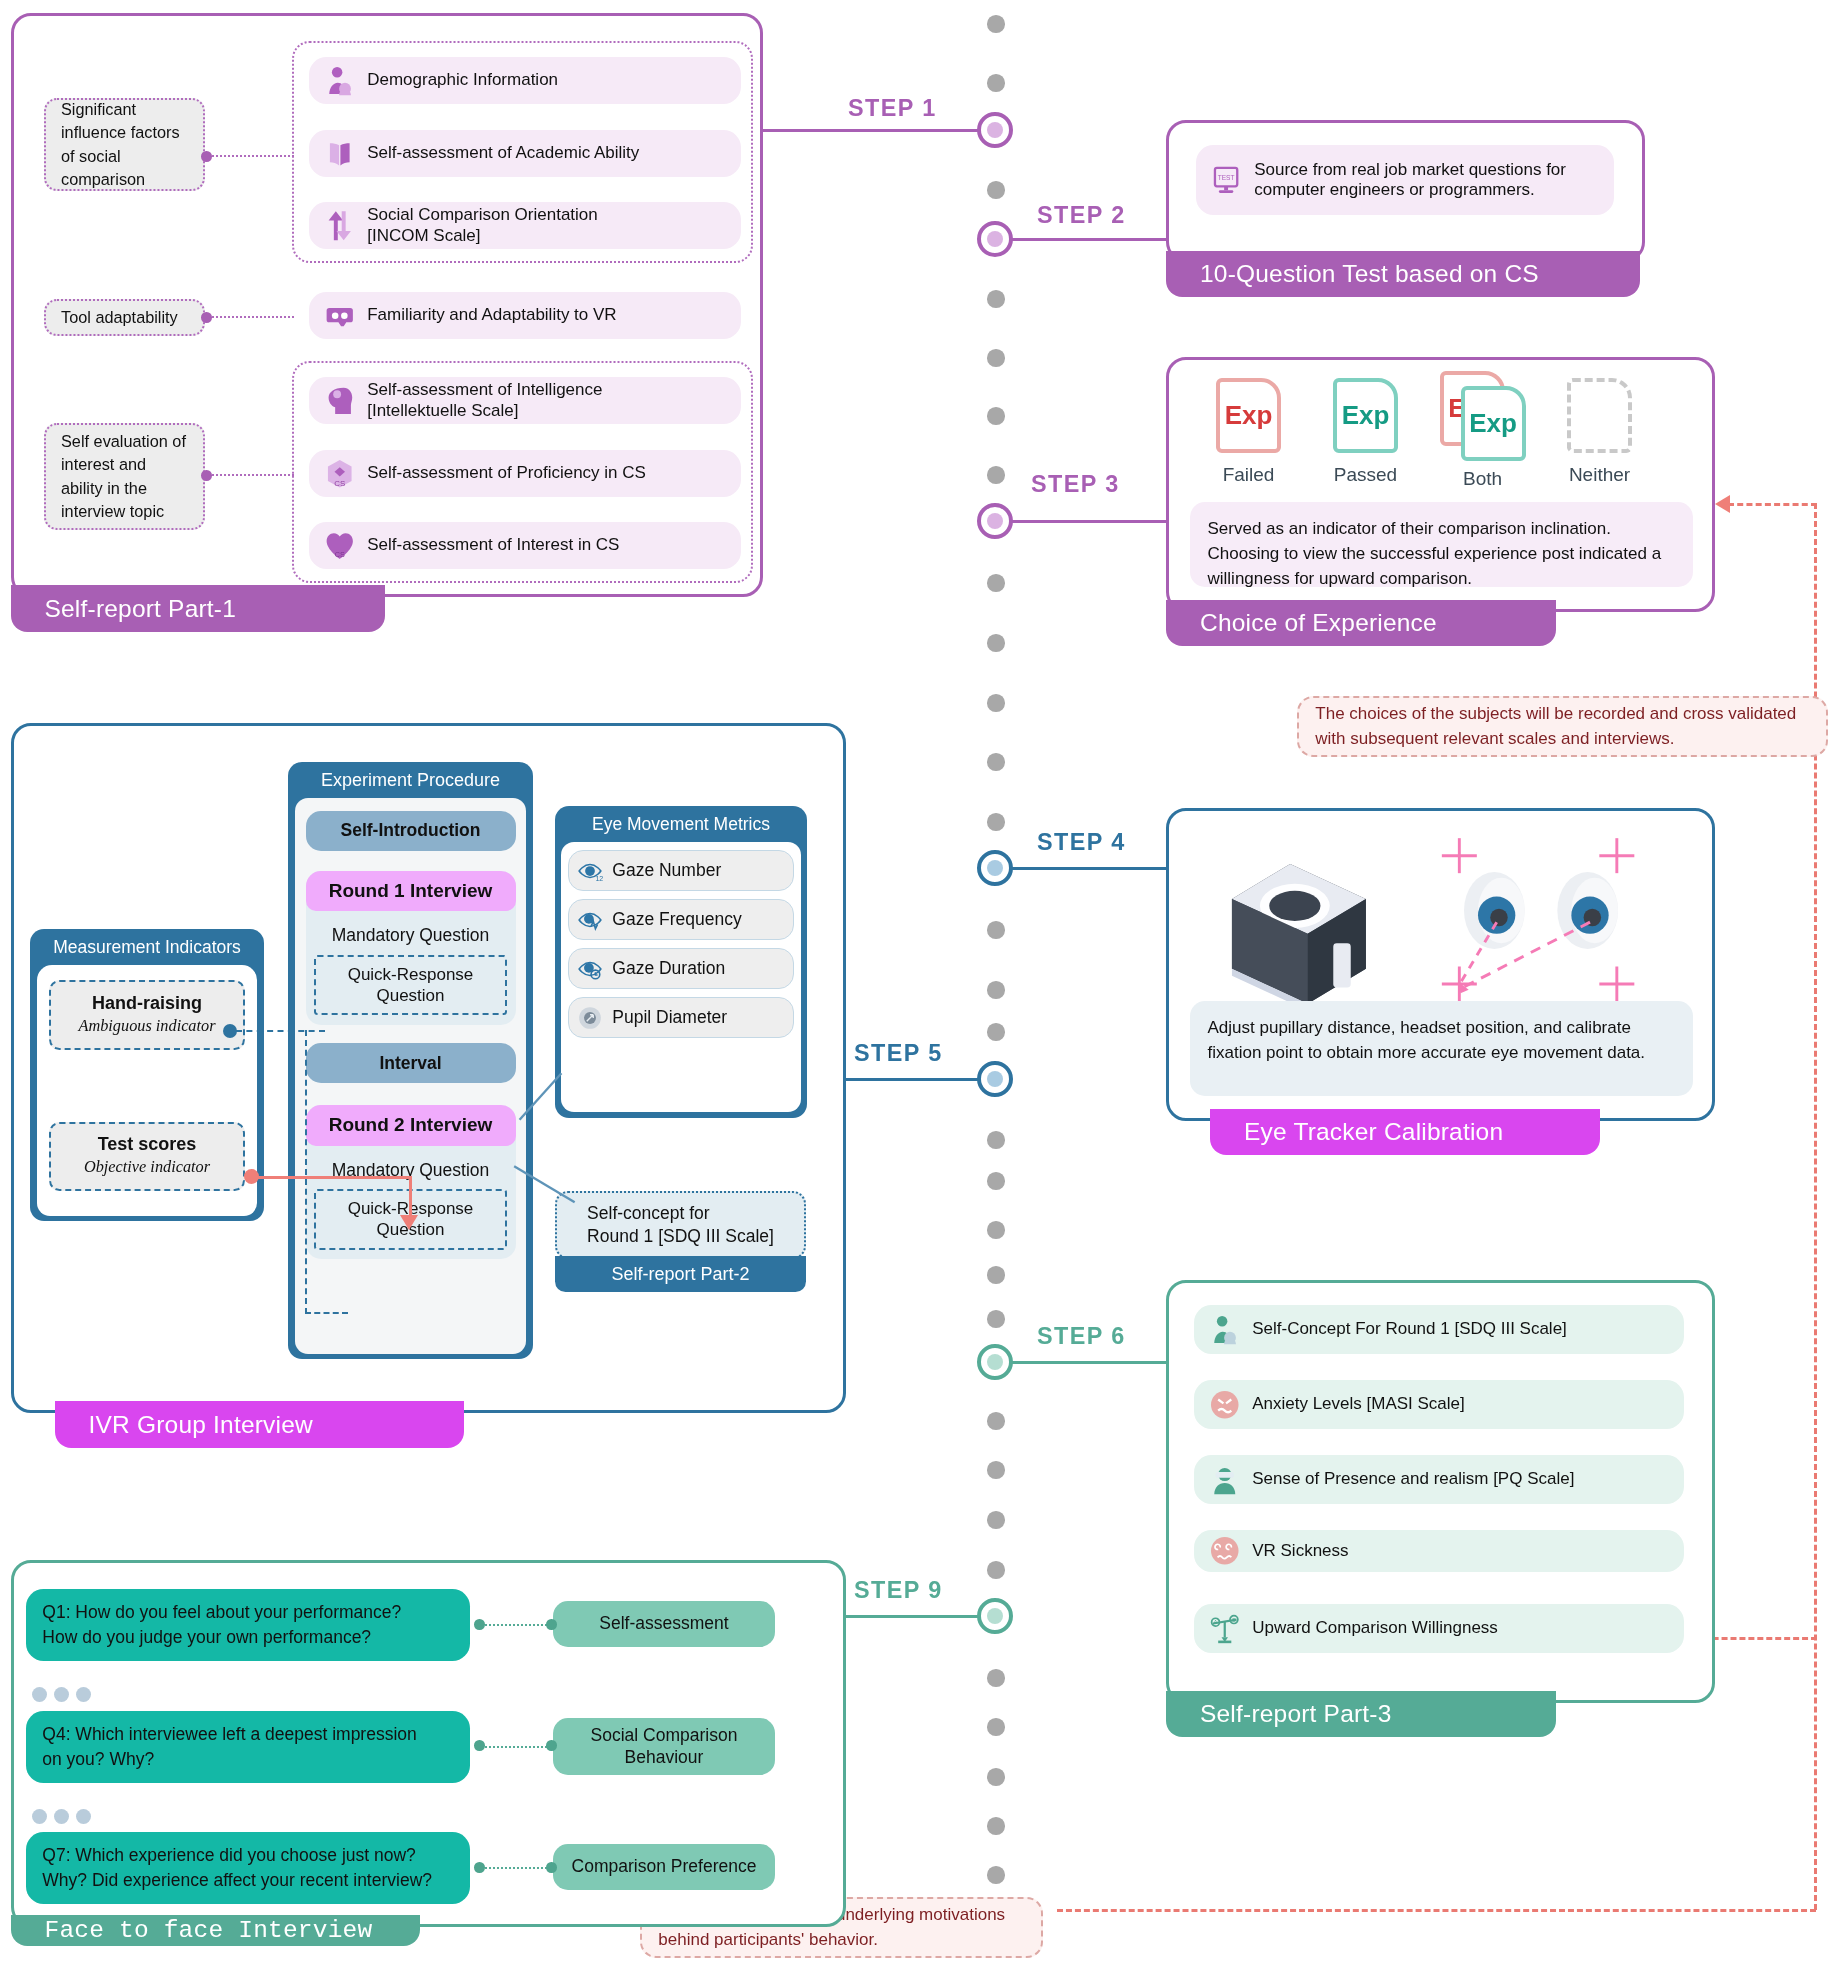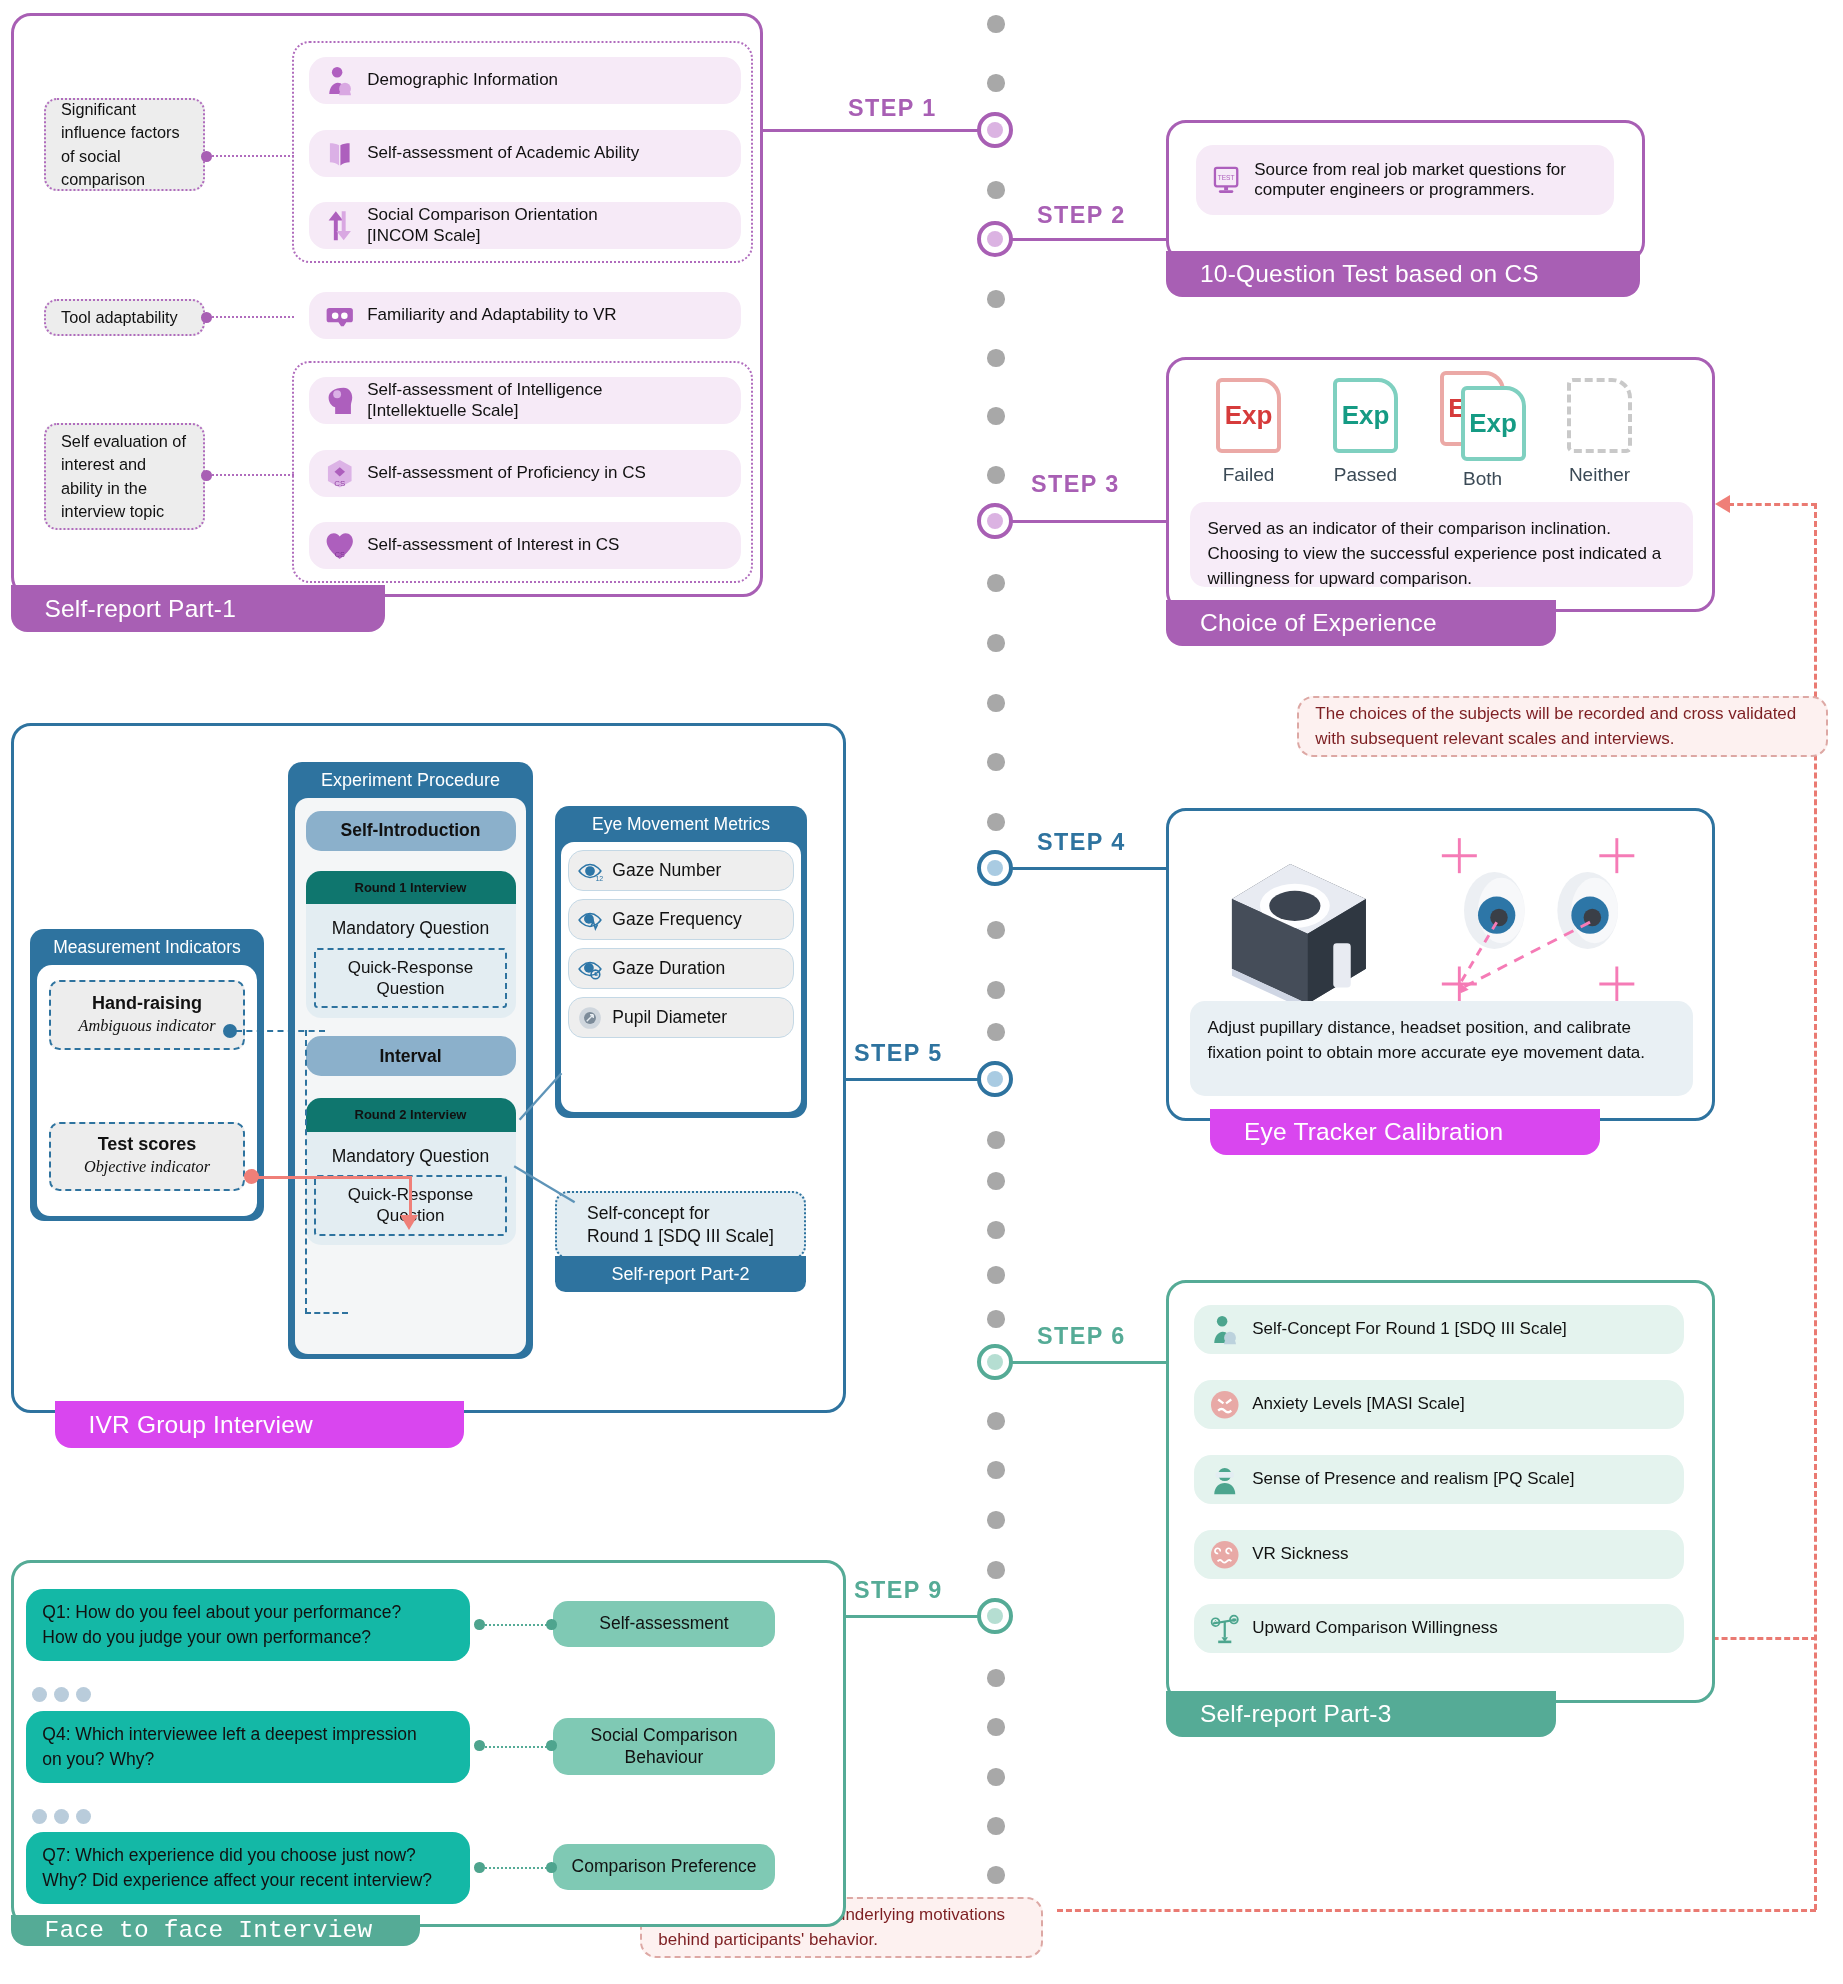--- a/index.html
+++ b/index.html
@@ -165,22 +165,22 @@
   }
   .ivr-card.white > .body { background: #ffffff; }
 
   .stepchip {
     background: #8bb0cb; border-radius: 15px;
     text-align: center; font-size: 17.5px; font-weight: bold;
     padding: 9.3px 5.8px; color: #111;
   }
   .roundblock { border-radius: 15px; overflow: hidden; background: #e3edf2; }
   .roundblock .rh {
-    background: #0f766e; text-align: center;
-    font-size: 13px; font-weight: bold; padding: 9.3px 4.7px; color:#111;
+    background: #f0abfc; text-align: center;
+    font-size: 19px; font-weight: bold; padding: 9.3px 4.7px; color:#111;border-radius:10px;
   }
   .roundblock .rb { padding: 7px 8.2px 9.3px; }
   .mand { text-align: center; font-size: 17.5px; padding: 7px 0 8.2px; color:#111; }
   .qrq {
     border: 2.9px dashed #2e739f; border-radius: 3.5px;
     text-align: center; font-size: 17px; line-height: 1.26;
     padding: 7px 3.5px; color: #111;
   }
 
   .mi-item {
@@ -677,21 +677,21 @@
   <span class="ico">
     <svg viewBox="0 0 48 48">
         <circle cx="24" cy="16" r="10" fill="#4ca58e"></circle>
         <rect x="10" y="12" width="28" height="9" rx="4" fill="#e3edf2"></rect>
         <path d="M8 46c0-10 7-17 16-17s16 7 16 17z" fill="#4ca58e"></path>
       </svg>
   </span>
   <span class="txt">Sense of Presence and realism [PQ Scale]</span>
 </div>
 
-<div class="pill green-fill" style="left:1194px; top:1530px; width:490px; height:49px;">
+<div class="pill green-fill" style="left:1194px; top:1530px; width:490px; height:42px;">
   <span class="ico">
     <svg viewBox="0 0 48 48">
         <circle cx="24" cy="24" r="21" fill="#e8a9a6"></circle>
         <path d="M17 19a4 4 0 10-3 3" stroke="#fff" stroke-width="2.6" fill="none"></path>
         <path d="M34 19a4 4 0 10-3 3" stroke="#fff" stroke-width="2.6" fill="none"></path>
         <path d="M13 34q4-4 7 0t7 0 7 0" stroke="#fff" stroke-width="2.8" fill="none"></path>
       </svg>
   </span>
   <span class="txt">VR Sickness</span>
 </div>

